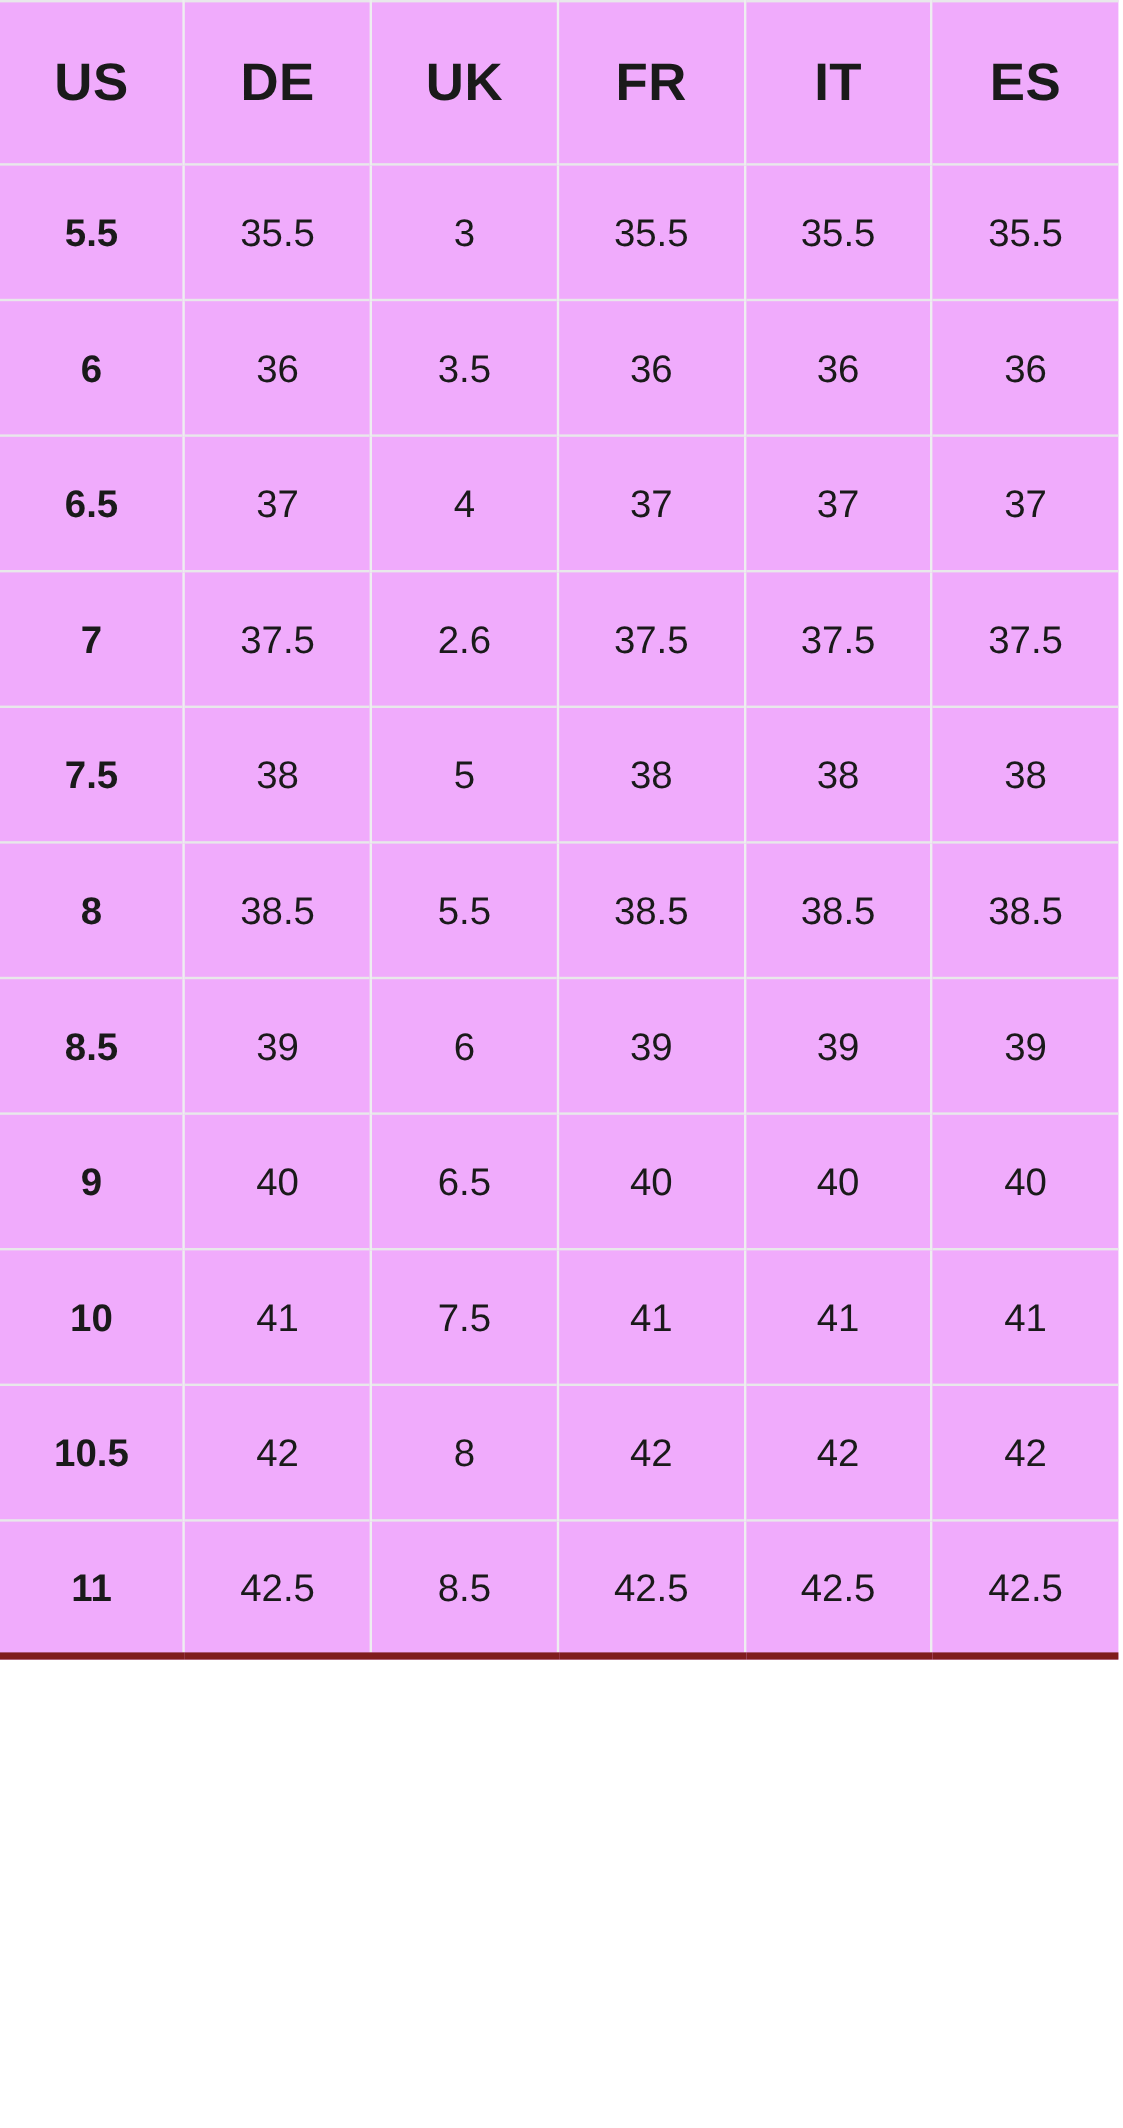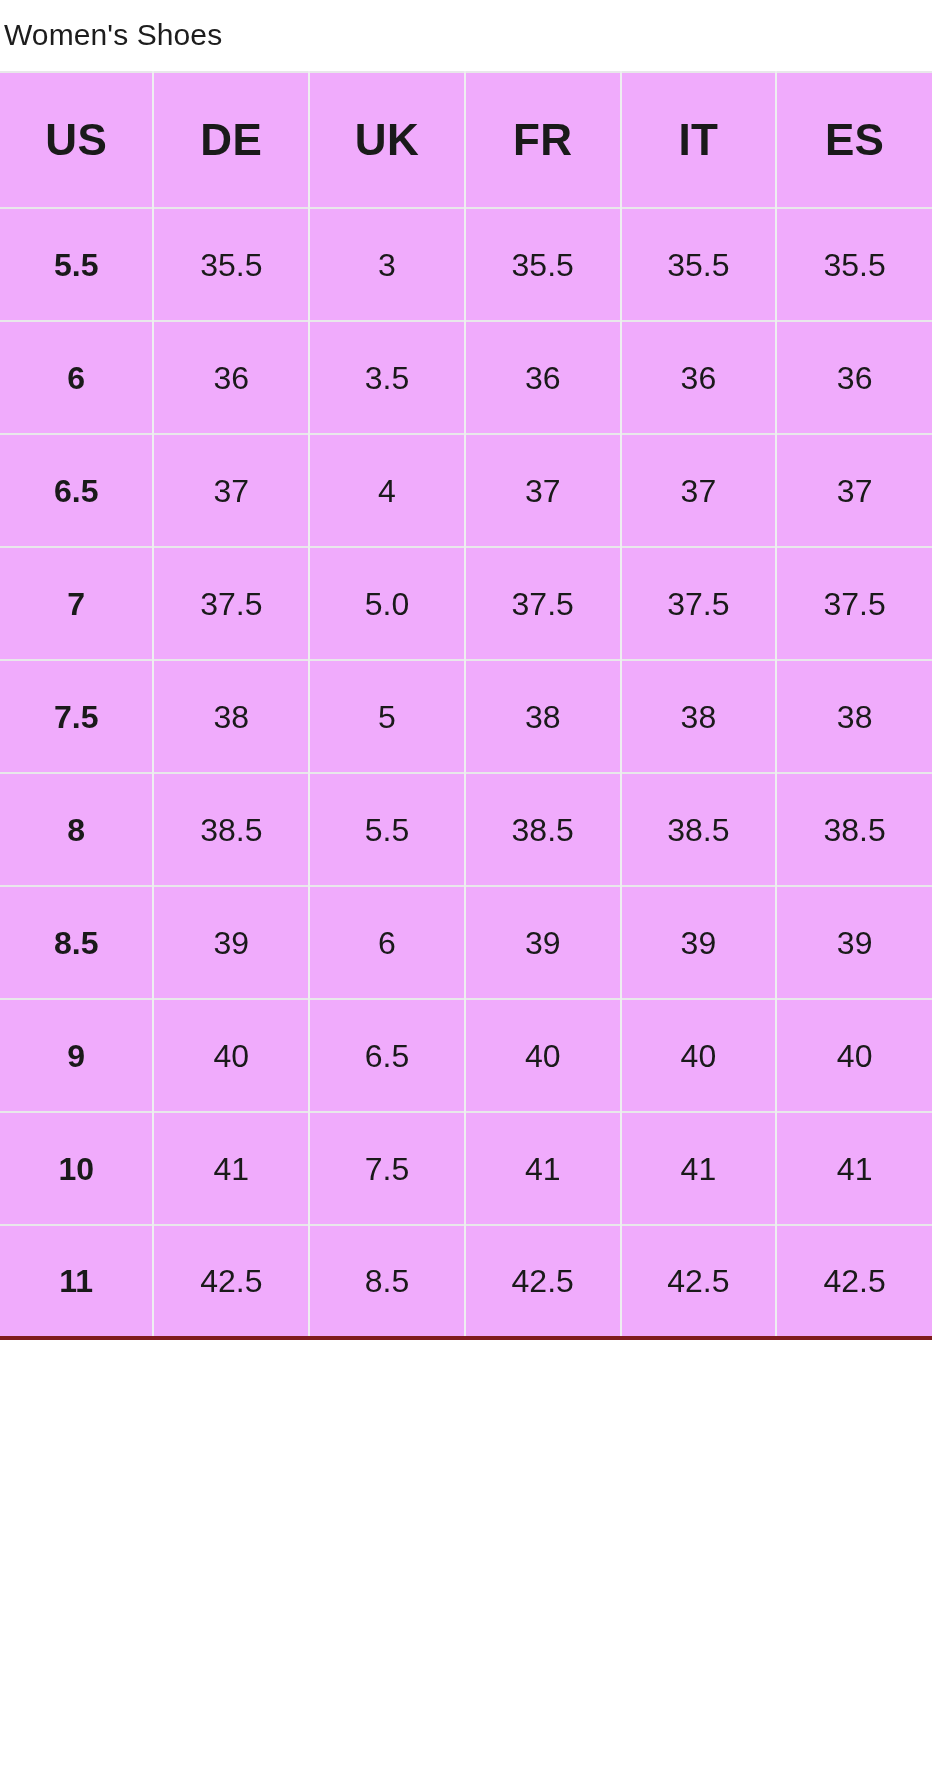--- a/index.html
+++ b/index.html
@@ -67,29 +67,28 @@
     font-size: 32px;
     font-weight: 400;
     line-height: 1;
   }
 
   table.size-table tbody td.us-cell {
     font-weight: 700;
   }
 
   table.size-table tbody tr:last-child td {
-    border-bottom: 4px solid #7f1d1d;
+    border-bottom: 6px solid #7f1d1d;
   }
 </style>
 </head>
 <body>
 
 <div class="page">
 
-  <div class="chart-title">Women's Shoes</div>
 
   <table class="size-table">
     <colgroup>
       <col class="c-us">
       <col class="c-rest">
       <col class="c-rest">
       <col class="c-rest">
       <col class="c-rest">
       <col class="c-rest">
     </colgroup>
@@ -124,21 +123,21 @@
           <td class="us-cell">6.5</td>
           <td>37</td>
           <td>4</td>
           <td>37</td>
           <td>37</td>
           <td>37</td>
         </tr>
         <tr>
           <td class="us-cell">7</td>
           <td>37.5</td>
-          <td>5.0</td>
+          <td>2.6</td>
           <td>37.5</td>
           <td>37.5</td>
           <td>37.5</td>
         </tr>
         <tr>
           <td class="us-cell">7.5</td>
           <td>38</td>
           <td>5</td>
           <td>38</td>
           <td>38</td>
@@ -170,20 +169,28 @@
         </tr>
         <tr>
           <td class="us-cell">10</td>
           <td>41</td>
           <td>7.5</td>
           <td>41</td>
           <td>41</td>
           <td>41</td>
         </tr>
         <tr>
+          <td class="us-cell">10.5</td>
+          <td>42</td>
+          <td>8</td>
+          <td>42</td>
+          <td>42</td>
+          <td>42</td>
+        </tr>
+        <tr>
           <td class="us-cell">11</td>
           <td>42.5</td>
           <td>8.5</td>
           <td>42.5</td>
           <td>42.5</td>
           <td>42.5</td>
         </tr>
       </tbody>
   </table>
 

